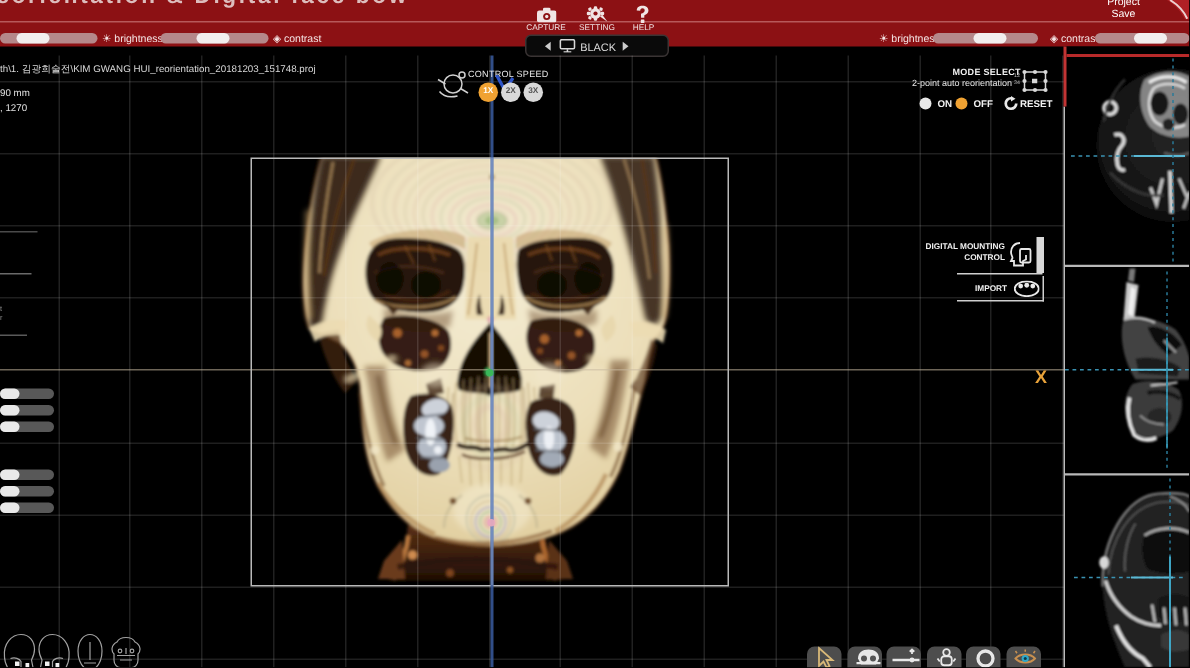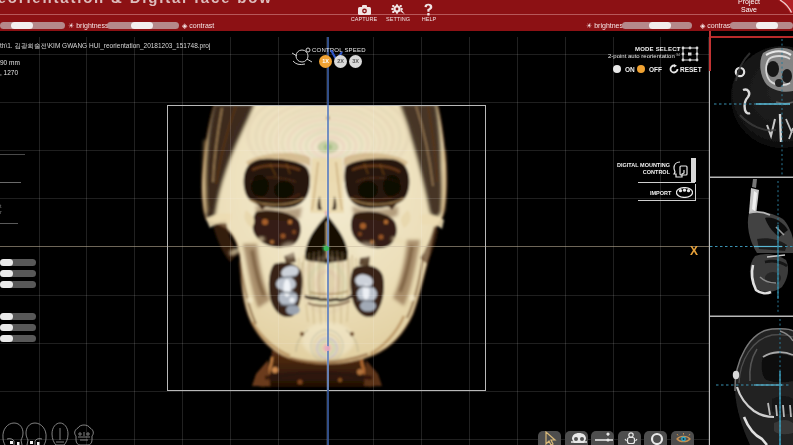--- a/index.html
+++ b/index.html
@@ -85,20 +85,27 @@
       <rect x="9.6" y="1" width="2.2" height="2.2" rx="0.8" transform="rotate(15 10.7 2.1)"></rect>
       <rect x="2.2" y="6.8" width="2.2" height="2.2" rx="0.8" transform="rotate(15 3.3 7.9)"></rect>
       <path d="M10 7 L15 10.5 L11.5 5.8 Z"></path>
     </g>
     <circle cx="7" cy="5" r="1.4" fill="#8c1114"></circle>
   </svg>
   <svg class="abs" style="left:423px;top:3px" width="11" height="13" viewBox="0 0 11 13">
     <path d="M1.5 4 C1.5 1.8 3 0.8 5.3 0.8 C7.8 0.8 9.3 2 9.3 4 C9.3 5.8 8 6.6 6.6 7.2 L6.5 8.8 L4.4 8.8 L4.3 6.2 C5.8 5.6 6.8 5.1 6.8 4 C6.8 3 6.2 2.5 5.3 2.5 C4.3 2.5 3.8 3.1 3.8 4.2 Z" fill="#f0e4e4"></path>
     <rect x="4.2" y="10" width="2.4" height="2.4" rx="0.4" fill="#f0e4e4"></rect>
   </svg>
+  <div id="blacktab"><svg width="72" height="9.5" viewBox="0 0 84 11" style="vertical-align:-2px">
+    <path d="M6 2 L6 9 L1.5 5.5 Z" fill="#cccccc"></path>
+    <rect x="13.5" y="0.5" width="11" height="7" rx="1" fill="none" stroke="#d8d8d8" stroke-width="1.2"></rect>
+    <path d="M16 10 L22 10 M19 8 L19 10" stroke="#d8d8d8" stroke-width="1.2"></path>
+    <text x="29" y="9" font-size="8.5" fill="#dddddd" font-family="Liberation Sans">BLACK</text>
+    <path d="M62 2 L62 9 L66.5 5.5 Z" fill="#cccccc"></path>
+  </svg></div>
 
   <div id="grid"></div>
 
   <svg class="abs" style="left:195px;top:100px" width="265" height="295" viewBox="195 100 265 295">
     <defs>
       <filter id="soft" x="-5%" y="-5%" width="110%" height="110%">
           <feGaussianBlur stdDeviation="1"></feGaussianBlur>
         </filter>
       <filter id="soft2" x="-10%" y="-10%" width="120%" height="120%">
           <feGaussianBlur stdDeviation="1.6"></feGaussianBlur>

